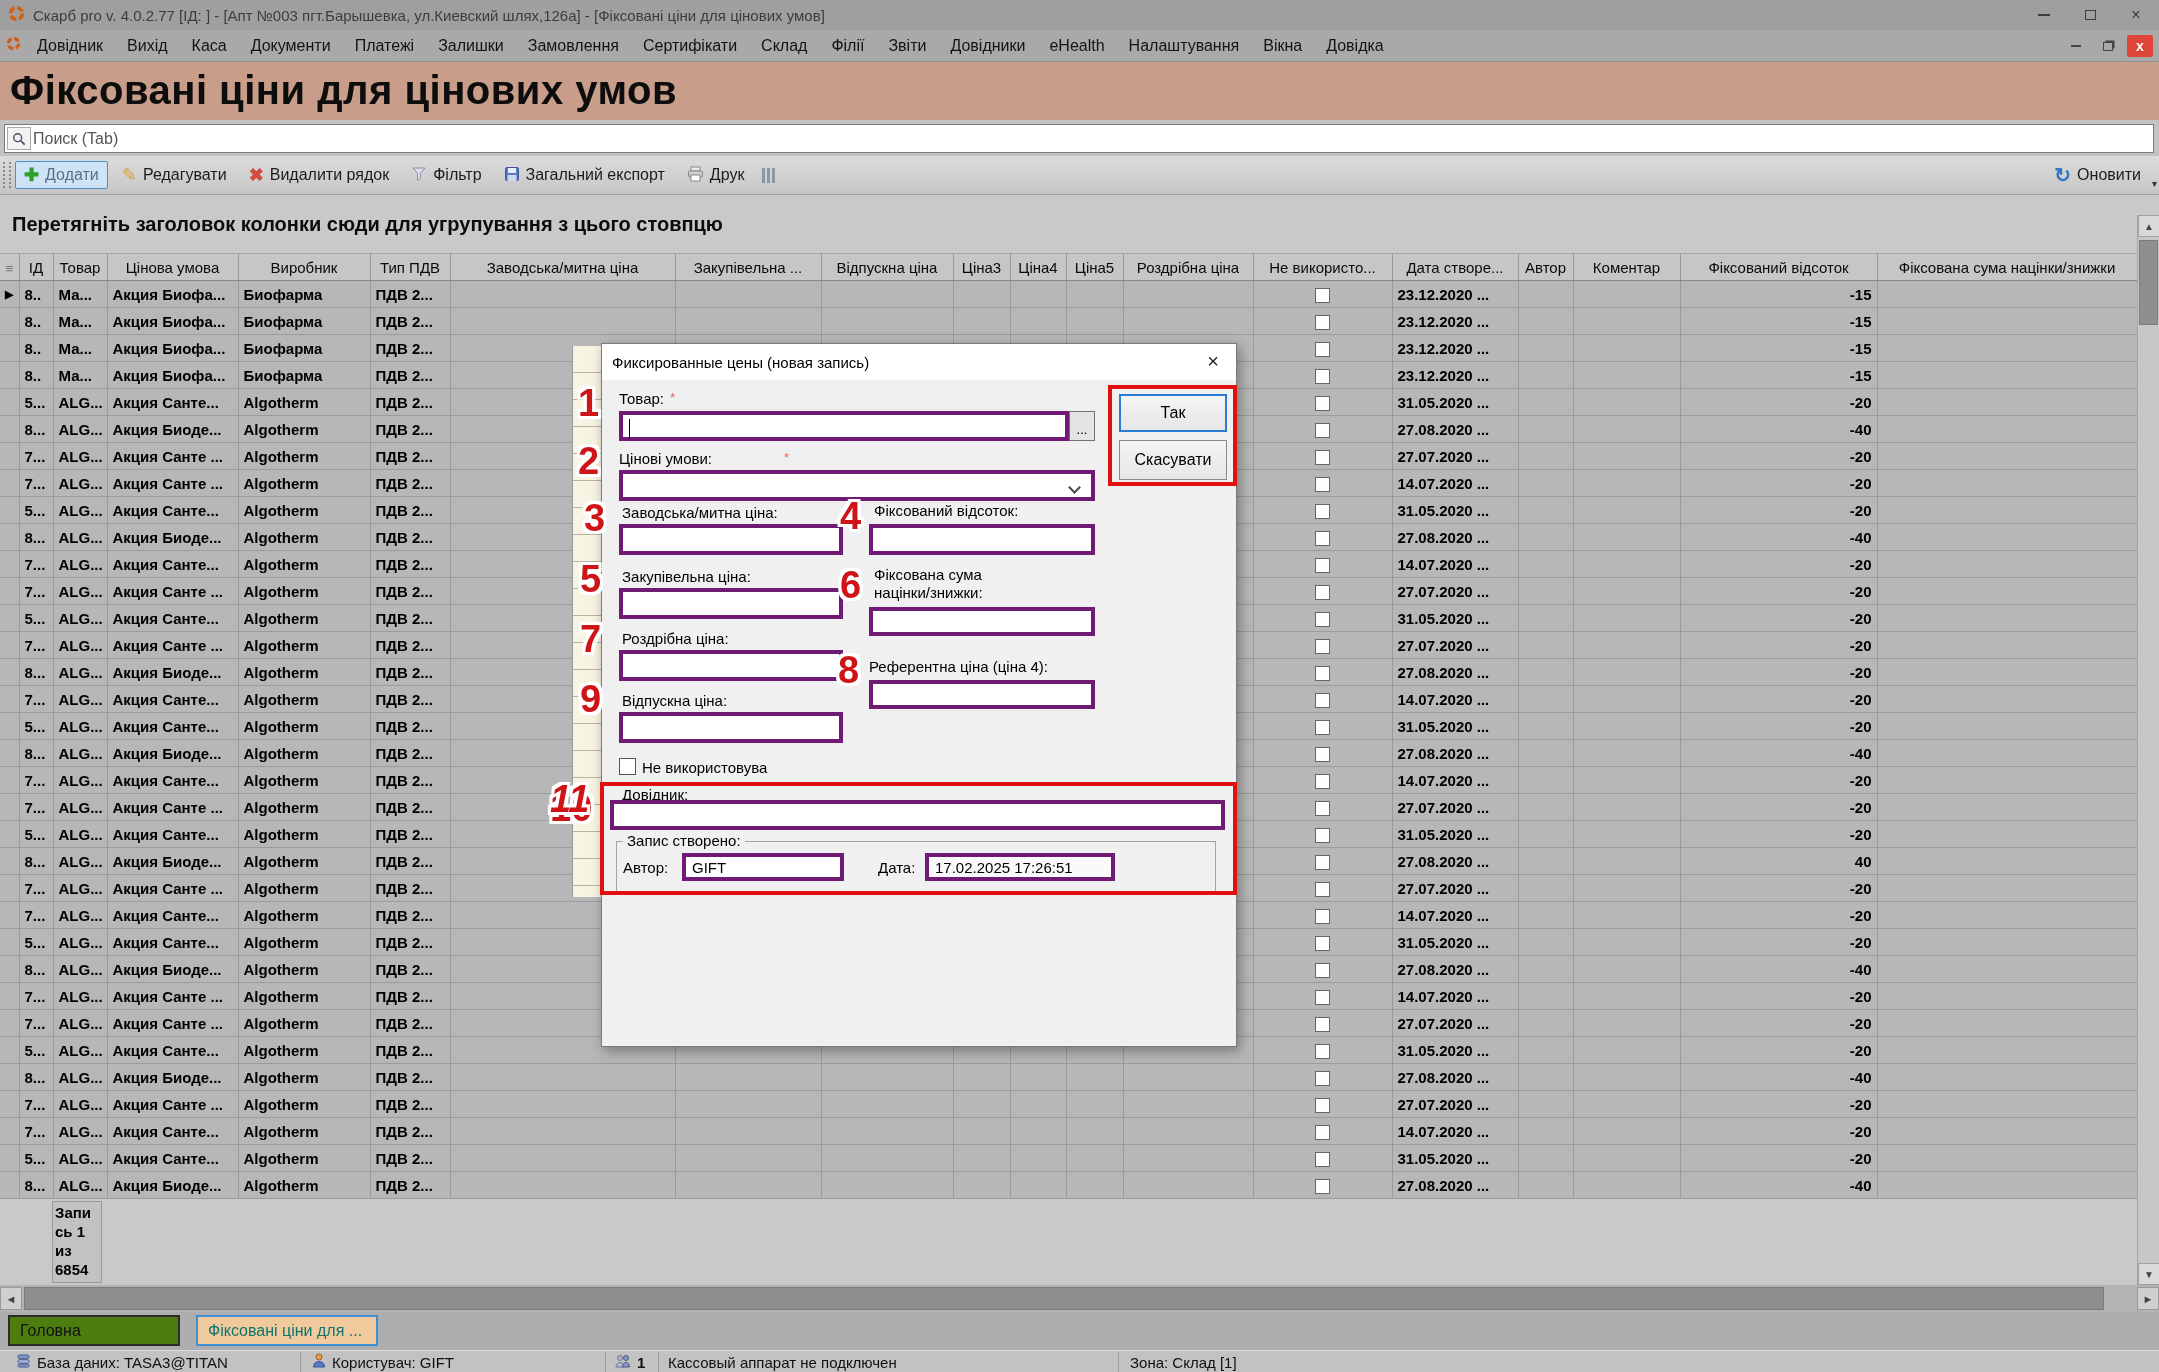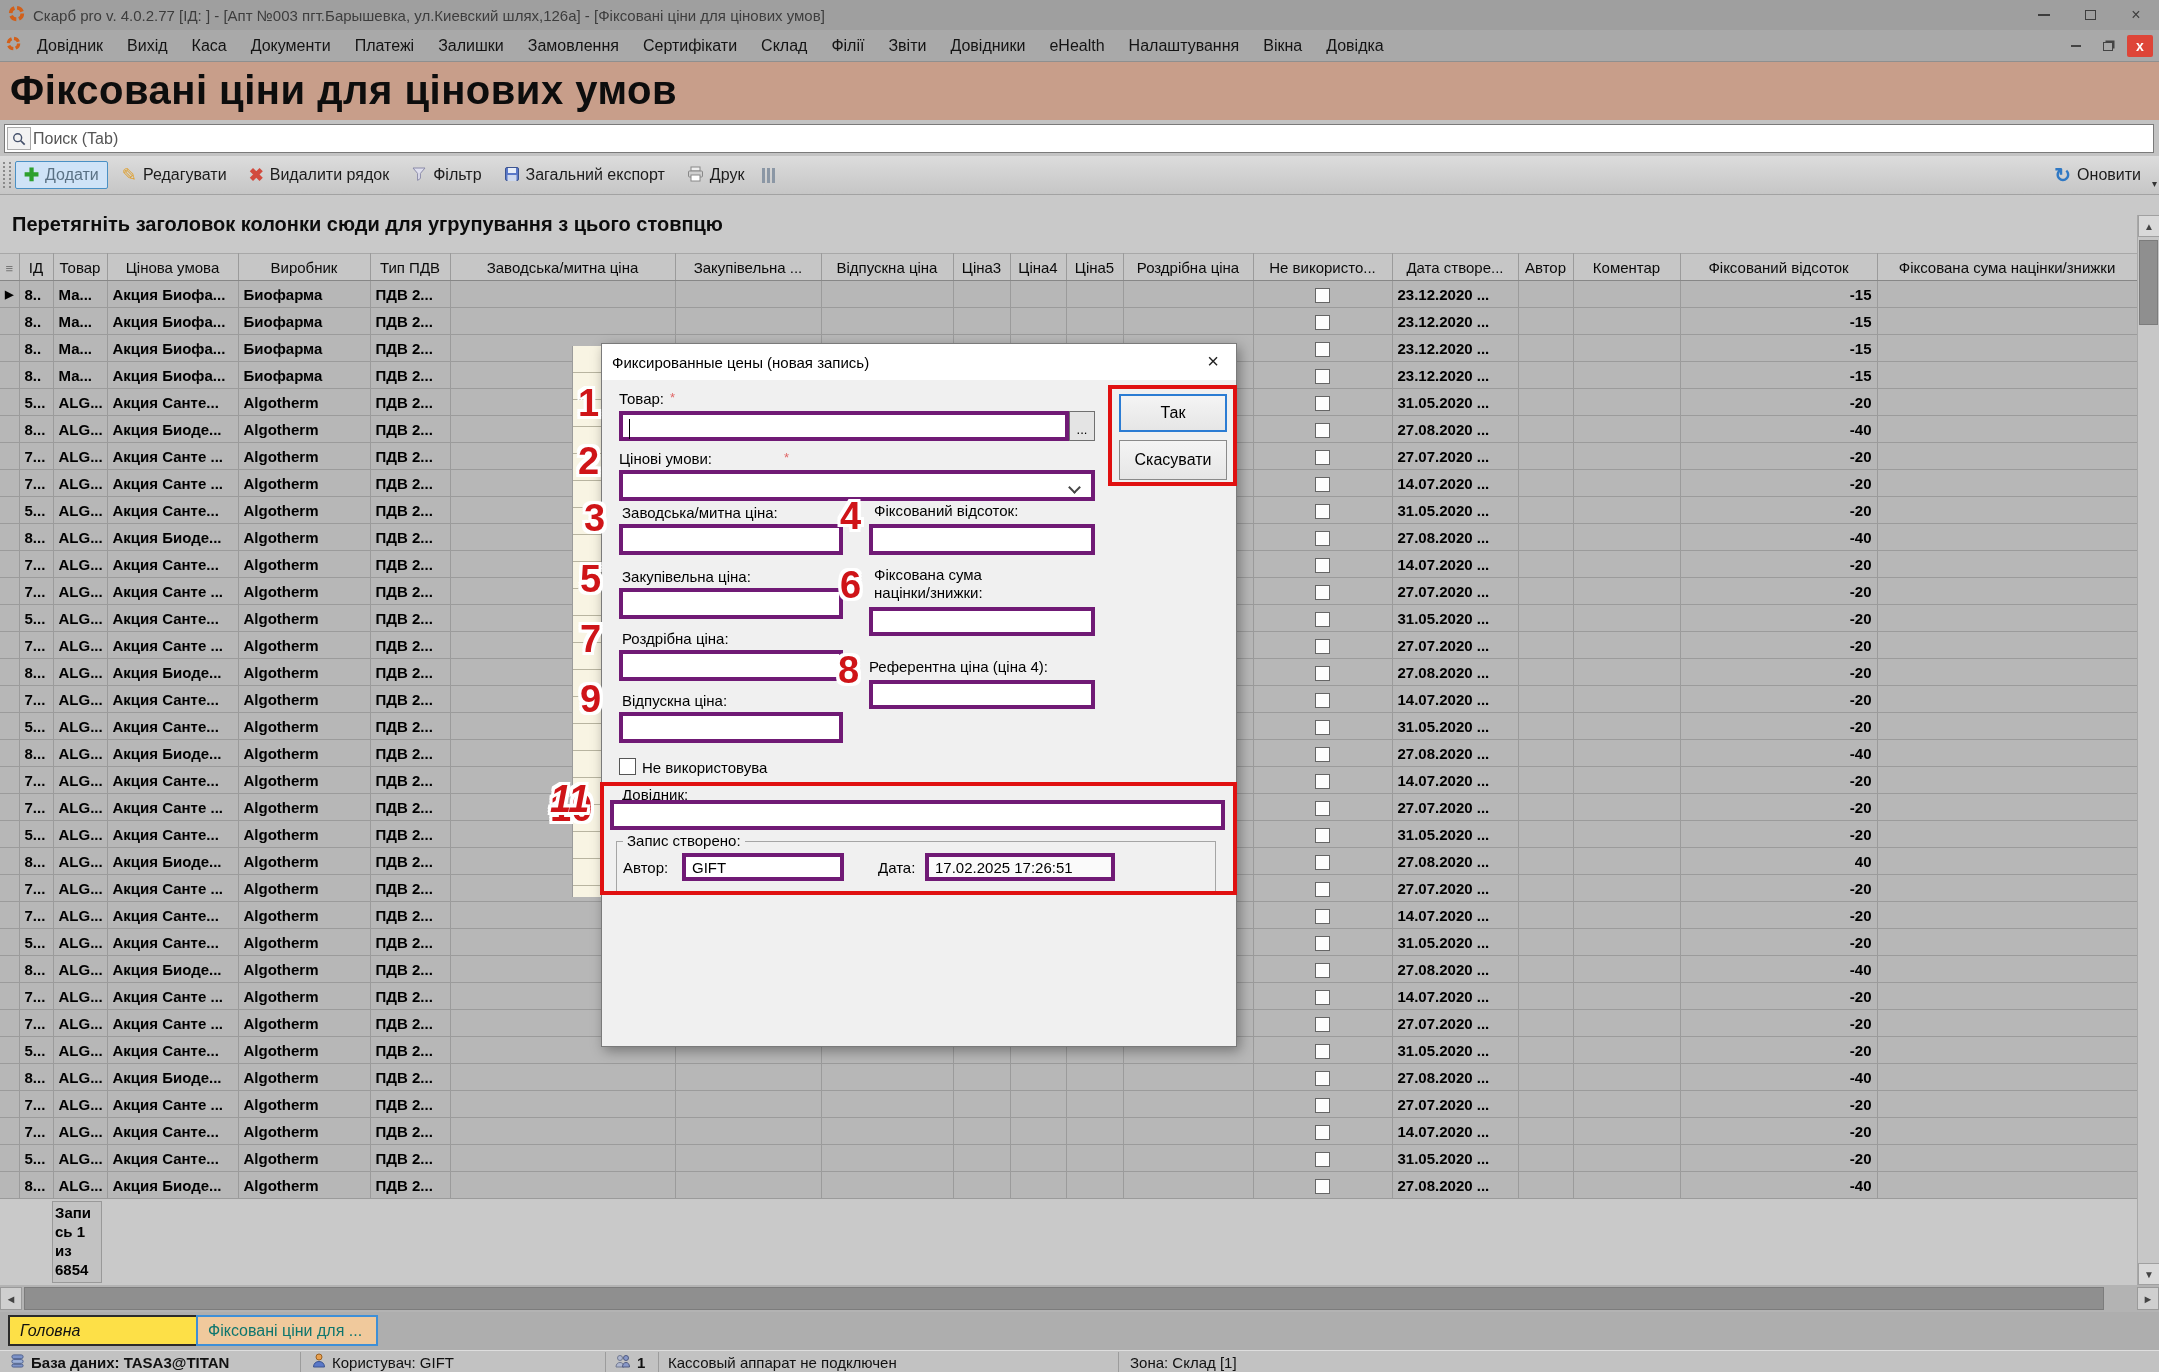--- a/index.html
+++ b/index.html
@@ -81,21 +81,21 @@
             display:flex; align-items:center; justify-content:center; font-size:11px; }
   .hs-thumb { position:absolute; left:24px; top:2px; width:2080px; height:23px; background:#8f8f8f; border:1px solid #7c7c7c; }
   .vscroll { position:absolute; left:2137px; top:215px; width:22px; height:1070px; background:#c7c7c7; border-left:1px solid #a8a8a8; }
   .vs-btn { position:absolute; left:0; width:22px; height:22px; background:#d9d9d9; border:1px solid #a0a0a0; color:#444;
             display:flex; align-items:center; justify-content:center; font-size:10px; }
   .vs-thumb { position:absolute; left:1px; top:25px; width:19px; height:85px; background:#8f8f8f; border:1px solid #7c7c7c; }
 
   
   .tabsband { position:absolute; left:0; top:1312px; width:2159px; height:38px; background:#aeaeae; }
   .tab { position:absolute; top:3px; height:31px; font-size:16px; display:flex; align-items:center; padding:0 10px; white-space:nowrap; }
-  .tab-main { left:8px; width:190px; background:#fde047; border:2px solid #2b2b2b; color:#111;font-style:italic; }
+  .tab-main { left:8px; width:172px; background:#4d7c0f; border:2px solid #2b2b2b; color:#111; }
   .tab-fixed { left:196px; width:182px; background:#f0c99c; border:2px solid #3f8fd6; color:#0f766e; }
 
   
   .statusband { position:absolute; left:0; top:1350px; width:2159px; height:22px; background:#c2c2c2; border-top:1px solid #dedede;
                 font-size:15px; color:#111; }
   .st-item { position:absolute; top:1px; height:20px; display:flex; align-items:center; gap:6px; white-space:nowrap; }
   .st-sep { position:absolute; top:1px; height:20px; width:1px; background:#9c9c9c; }
 
   
   .dialog { position:absolute; left:601px; top:343px; width:636px; height:704px; background:#f0f0f0; border:1px solid #7a7a7a;
@@ -1040,21 +1040,21 @@
     <span class="vs-thumb"></span>
     <span class="vs-btn" style="bottom:0;">▼</span>
   </div>
 
   <div class="tabsband">
     <span class="tab tab-main">Головна</span>
     <span class="tab tab-fixed">Фіксовані ціни для  ...</span>
   </div>
 
   <div class="statusband">
-    <span class="st-item" style="left:10px;font-weight:bold;">
+    <span class="st-item" style="left:16px;">
       <span>
         <svg width="15" height="15" viewBox="0 0 16 16">
             <rect x="2" y="2" width="12" height="4" rx="2" fill="#7d93c8" stroke="#4c5e8c"></rect>
             <rect x="2" y="7" width="12" height="4" rx="2" fill="#9cb0d8" stroke="#4c5e8c"></rect>
             <rect x="2" y="12" width="12" height="3" rx="1.5" fill="#7d93c8" stroke="#4c5e8c"></rect>
           </svg>
       </span>
       <span>База даних: TASA3@TITAN</span>
     </span>
     <span class="st-sep" style="left:300px;"></span>

